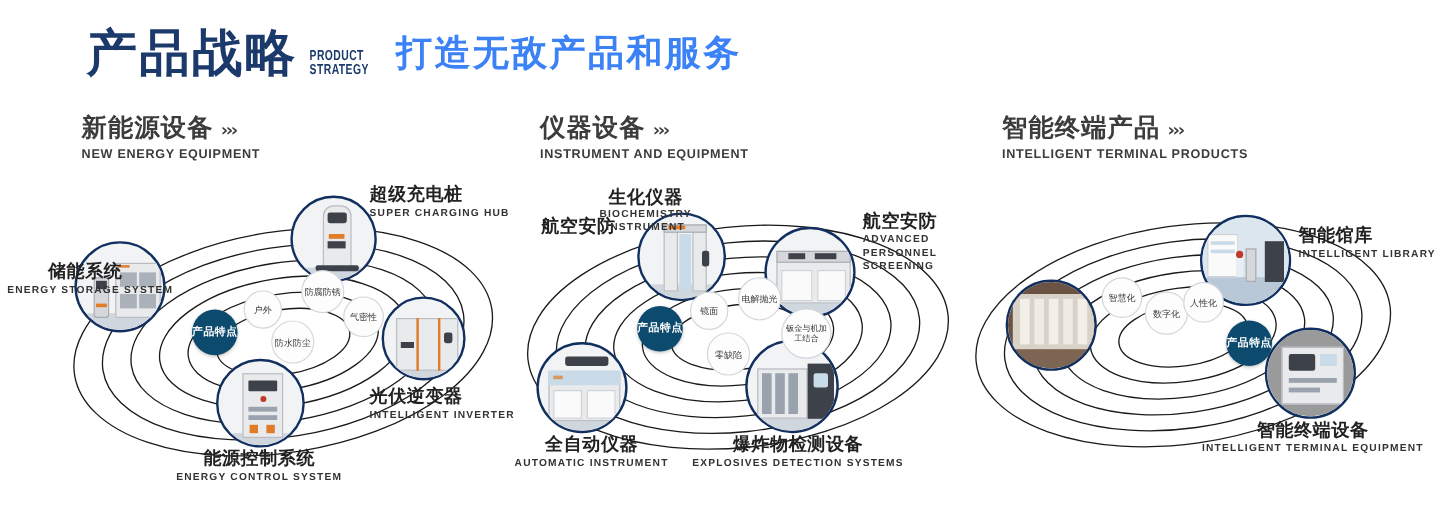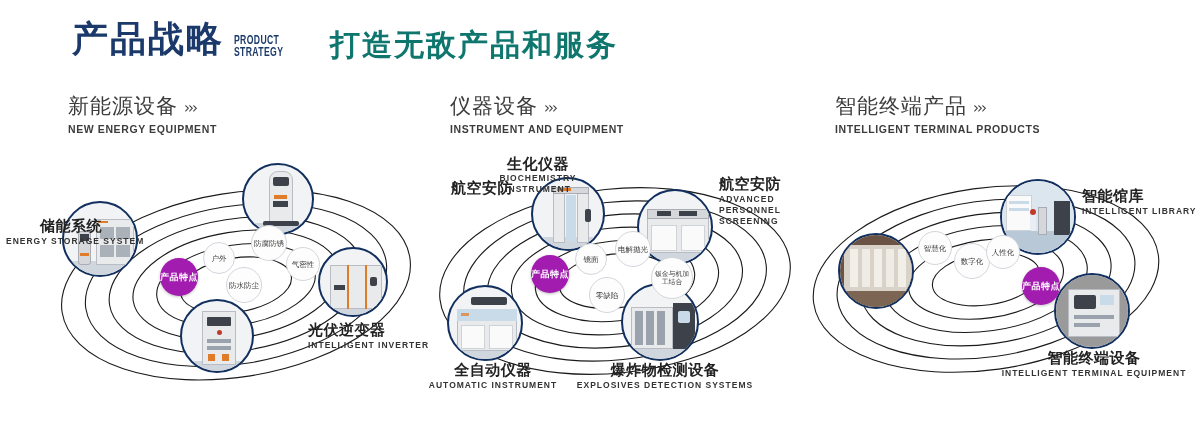--- a/index.html
+++ b/index.html
@@ -6,38 +6,38 @@
   body{
     width:1200px;height:422px;background:#ffffff;overflow:hidden;
     font-family:"Liberation Sans","DejaVu Sans",sans-serif;
     position:relative;
   }
   .stage{position:absolute;inset:0;}
 
   
   .hdr{position:absolute;left:72px;top:24px;display:flex;align-items:flex-end;}
   .hdr-cn{
-    font-size:36px;font-weight:bold;color:#1b3a6b;letter-spacing:2px;
-    line-height:1;font-family:Liberation Mono, monospace;
+    font-size:42px;font-weight:bold;color:#1b3a6b;letter-spacing:2px;
+    line-height:1;font-family:Liberation Serif, serif;
   }
   .hdr-en{
     margin-left:10px;margin-bottom:2px;color:#1b3a6b;font-weight:bold;
     font-size:12px;line-height:12px;letter-spacing:.5px;
     transform:scaleX(.72);transform-origin:left bottom;white-space:nowrap;
   }
   .hdr-sub{
     position:absolute;left:330px;top:30px;font-size:30px;font-weight:bold;
-    color:#0f766e;letter-spacing:2px;line-height:1;
+    color:#3b82f6;letter-spacing:2px;line-height:1;
     font-family:"DejaVu Sans","Liberation Sans",sans-serif;
   }
 
   
   .sect{position:absolute;}
   .sect-cn{
-    font-size:21px;font-weight:normal;color:#3c3c3c;letter-spacing:1px;
+    font-size:21px;font-weight:bold;color:#3c3c3c;letter-spacing:1px;
     line-height:24px;white-space:nowrap;
     font-family:"DejaVu Sans","Liberation Sans",sans-serif;
   }
   .sect-cn .arw{font-size:15px;color:#3c3c3c;letter-spacing:-2px;margin-left:6px;}
   .sect-en{
     font-size:10.5px;color:#3c3c3c;letter-spacing:.6px;margin-top:3px;
     white-space:nowrap;font-weight:600;
   }
 
   
@@ -47,21 +47,21 @@
 
   
   .node{
     position:absolute;border-radius:50%;border:2px solid #12305f;
     background:#f2f3f5;overflow:hidden;box-sizing:border-box;
   }
   .node .ph{position:absolute;inset:0;}
 
   
   .badge{
-    position:absolute;border-radius:50%;background:#a21caf;color:#fff;
+    position:absolute;border-radius:50%;background:#0c4a6e;color:#fff;
     display:flex;align-items:center;justify-content:center;text-align:center;
     font-size:9px;font-weight:bold;line-height:10px;letter-spacing:.5px;
     font-family:"DejaVu Sans","Liberation Sans",sans-serif;
     box-shadow:0 1px 3px rgba(0,0,0,.25);
   }
   
   .bub{
     position:absolute;border-radius:50%;background:#fdfdfd;border:1px solid #d3d6dc;
     display:flex;align-items:center;justify-content:center;text-align:center;
     font-size:7.5px;color:#3a3a3a;line-height:9px;
@@ -157,20 +157,24 @@
     <div class="node" style="left:202px;top:8px;width:72px;height:72px;">
       <div class="ph">
         <div class="flr" style="left:0;bottom:0;width:100%;height:10px;"></div>
         <div class="mach" style="left:25px;top:6px;width:24px;height:52px;border-radius:9px 9px 2px 2px;"></div>
         <div class="dark" style="left:29px;top:12px;width:16px;height:9px;border-radius:2px;"></div>
         <div class="acc" style="left:30px;top:30px;width:13px;height:4px;"></div>
         <div class="dark" style="left:29px;top:36px;width:15px;height:6px;"></div>
         <div class="dark" style="left:19px;top:56px;width:36px;height:5px;border-radius:2px;"></div>
       </div>
     </div>
+    <div class="lbl" style="left:268px;top:-2px;">
+      <div class="cn">超级充电桩</div>
+      <div class="en">SUPER CHARGING HUB</div>
+    </div>
 
     <div class="node" style="left:278px;top:92px;width:70px;height:70px;">
       <div class="ph">
         <div class="flr" style="left:0;bottom:0;width:100%;height:10px;"></div>
         <div class="mach" style="left:10px;top:16px;width:52px;height:44px;"></div>
         <div class="acc" style="left:27px;top:16px;width:2px;height:44px;"></div>
         <div class="acc" style="left:45px;top:16px;width:2px;height:44px;"></div>
         <div class="dark" style="left:14px;top:36px;width:11px;height:5px;"></div>
         <div class="dark" style="left:50px;top:28px;width:7px;height:9px;border-radius:2px;"></div>
       </div>
@@ -184,20 +188,24 @@
       <div class="ph">
         <div class="flr" style="left:0;bottom:0;width:100%;height:10px;"></div>
         <div class="mach" style="left:20px;top:10px;width:34px;height:54px;"></div>
         <div class="dark" style="left:25px;top:16px;width:24px;height:9px;border-radius:1px;"></div>
         <div style="position:absolute;left:35px;top:29px;width:5px;height:5px;background:#c0392b;border-radius:50%;"></div>
         <div class="scr" style="left:25px;top:38px;width:24px;height:4px;"></div>
         <div class="scr" style="left:25px;top:45px;width:24px;height:4px;"></div>
         <div class="acc" style="left:26px;top:53px;width:7px;height:7px;"></div>
         <div class="acc" style="left:40px;top:53px;width:7px;height:7px;"></div>
       </div>
+    </div>
+    <div class="lbl c" style="left:86px;top:218px;width:180px;">
+      <div class="cn">能源控制系统</div>
+      <div class="en">ENERGY CONTROL SYSTEM</div>
     </div>
 
     <div class="badge" style="left:120px;top:103px;width:38px;height:38px;">
       <span><span>产品特点</span></span>
     </div>
     <div class="bub" style="left:163px;top:87px;width:30px;height:30px;">
         <span>户外</span>
       </div>
     <div class="bub" style="left:211px;top:70px;width:34px;height:34px;">
         <span>防腐防锈</span>

